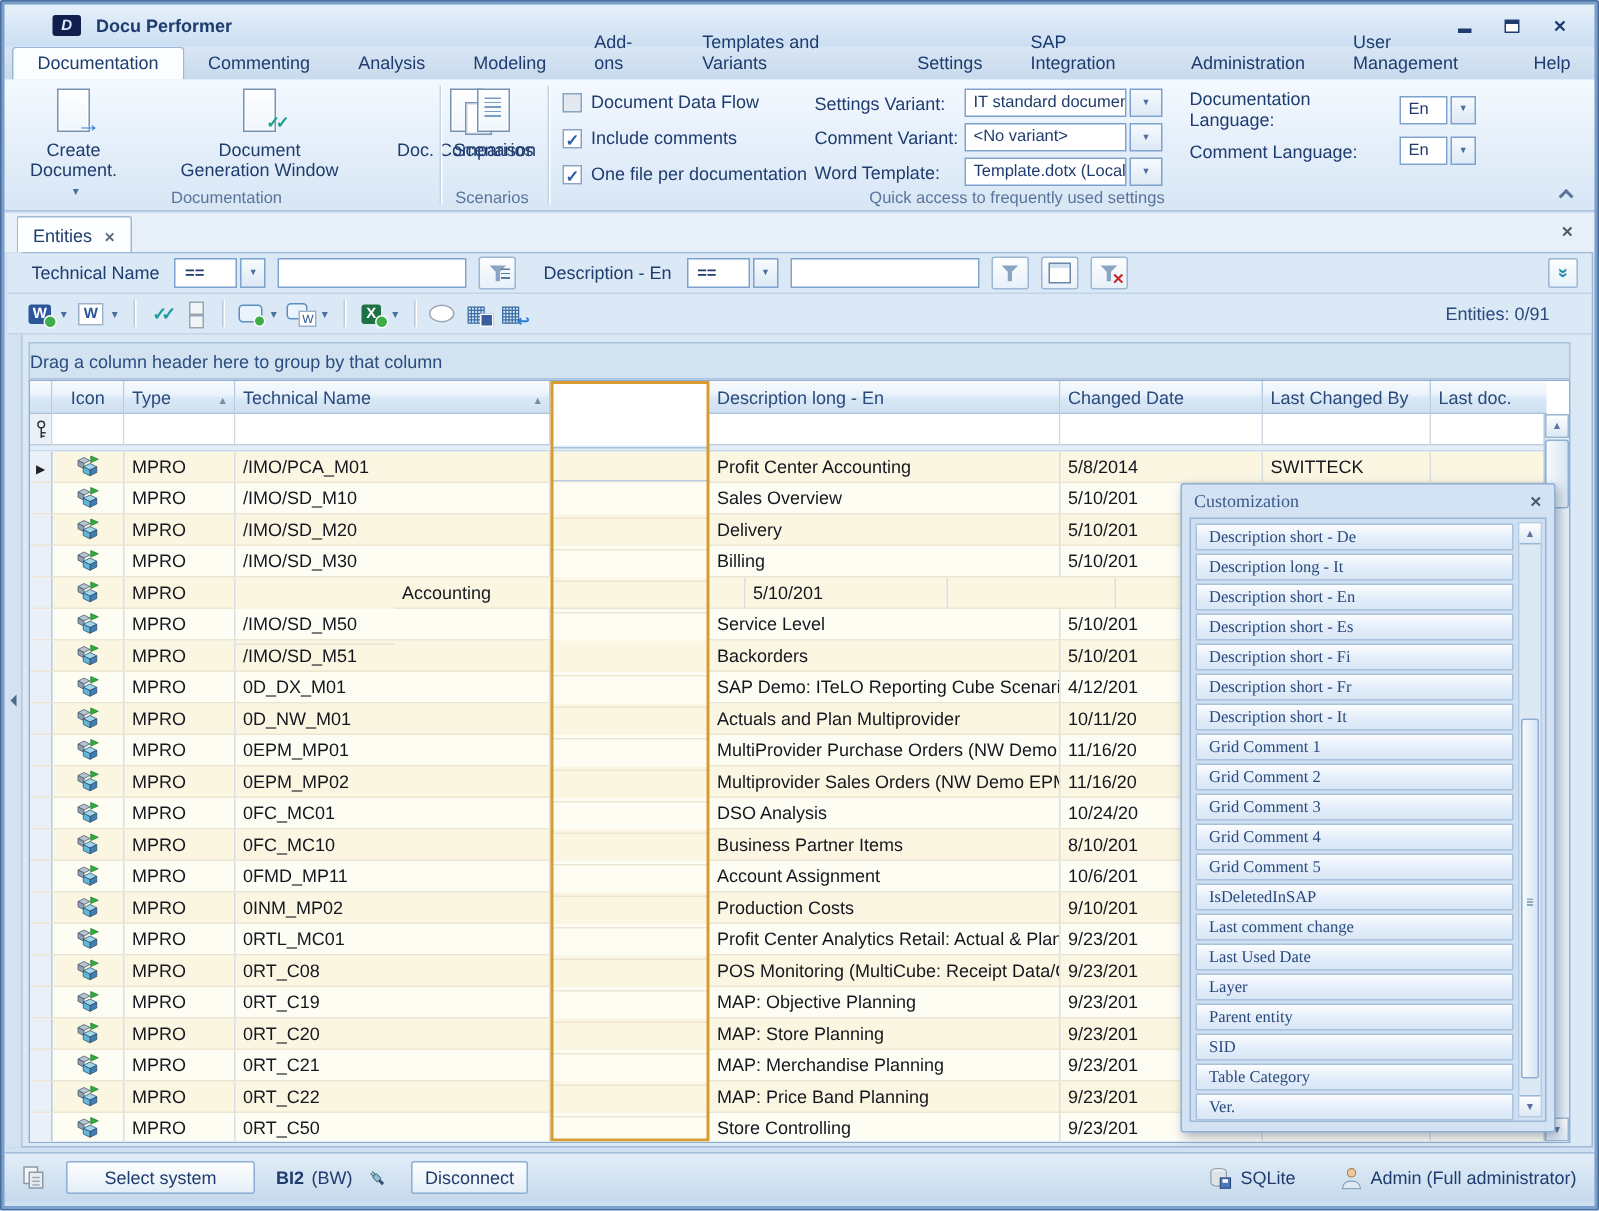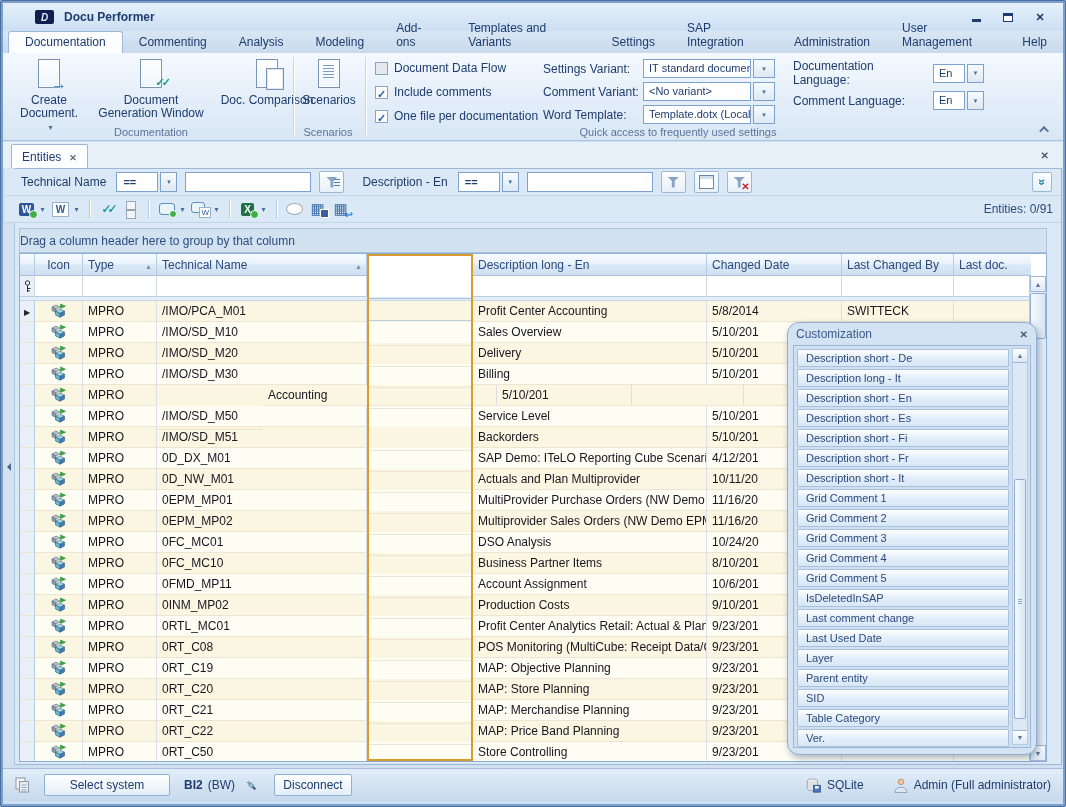--- a/index.html
+++ b/index.html
@@ -20,21 +20,21 @@
 
   
   .menubar{position:absolute;left:3px;top:31px;right:3px;height:22px;background:linear-gradient(#d9e6f4,#c8daed);display:flex;align-items:flex-end;padding-left:5px;}
   .mtab{padding:3px 16px 4px;font-size:12px;color:#1e3c6e;border-radius:3px 3px 0 0;}
   .mtab.active{background:#fbfdfe;border:1px solid #9db8d6;border-bottom:none;color:#1e3c6e;}
 
   
   .ribbon{position:absolute;left:3px;top:53px;right:3px;height:88px;background:linear-gradient(#f4f9fe,#e2edf9 60%,#d8e6f4);border-bottom:1px solid #aac2dc;}
   .gsep{position:absolute;top:4px;bottom:4px;width:1px;background:#c3d5e8;box-shadow:1px 0 0 #ffffff;}
   .gcap{position:absolute;bottom:2px;font-size:11px;color:#5a749c;text-align:center;}
-  .rib-docbtns{position:absolute;left:10px;top:4px;display:flex;gap:10px;justify-content:center;}
+  .rib-docbtns{position:absolute;left:10px;top:4px;display:flex;gap:32px;justify-content:center;}
   .bigbtn{display:flex;flex-direction:column;align-items:center;font-size:12px;color:#1e3c6e;line-height:13px;text-align:center;}
   .rib-docbtns .bigbtn:nth-child(1){width:72px;}
   .rib-docbtns .bigbtn:nth-child(2){width:112px;}
   .rib-docbtns .bigbtn:nth-child(3){width:100px;flex-direction:column;}
   .bigicon{width:38px;height:34px;position:relative;margin-bottom:3px;}
   .bigicon::before{content:"";position:absolute;left:8px;top:2px;width:20px;height:27px;background:linear-gradient(#ffffff,#eef5fb);border:1px solid #7a93b3;box-shadow:inset 0 0 0 1px #fff;}
   [data-icon="create-document"]::after{content:"\2192";position:absolute;right:1px;bottom:1px;color:#2f7fd0;font-weight:bold;font-size:16px;text-shadow:0 0 1px #fff;}
   [data-icon="document-generation"]::after{content:"\2713\2713";position:absolute;right:2px;bottom:2px;color:#1f9e8e;font-weight:bold;font-size:11px;letter-spacing:-3px;}
   [data-icon="doc-comparison"]::after{content:"";position:absolute;right:2px;bottom:1px;width:16px;height:20px;background:#fff;border:1px solid #7a93b3;box-shadow:inset 0 0 0 1px #dce8f4;}
   [data-icon="scenarios"]::after{content:"";position:absolute;left:13px;top:8px;width:11px;height:15px;background:repeating-linear-gradient(180deg,#7a9cc4 0 1px,transparent 1px 3px);}
@@ -105,21 +105,21 @@
   [data-icon="excel-export"]::before{content:"X";background:#1e7145;color:#fff;font-size:10px;font-weight:bold;padding:1px 3px;border-radius:2px;}
   [data-icon="excel-export"]::after{content:"";position:absolute;right:-1px;bottom:-1px;width:7px;height:7px;border-radius:50%;background:#3fae49;border:1px solid #fff;}
   [data-icon="comment-bubble"]::before{content:"";width:15px;height:10px;border:1px solid #9aa6b4;background:#fff;border-radius:50%;}
   [data-icon="grid-layout-save"]::before{content:"\25A6";color:#3a6ea5;font-size:15px;}
   [data-icon="grid-layout-save"]::after{content:"";position:absolute;right:-1px;bottom:0;width:7px;height:7px;background:#3a5f9e;border:1px solid #fff;}
   [data-icon="grid-layout-restore"]::before{content:"\25A6";color:#3a6ea5;font-size:15px;}
   [data-icon="grid-layout-restore"]::after{content:"\21A9";position:absolute;right:-2px;bottom:-2px;color:#2a7fd0;font-size:10px;font-weight:bold;}
   .tdrop{width:11px;display:flex;justify-content:center;}
   .tdrop::before{content:"\25BE";font-size:8px;color:#4a6e9e;}
   .tsep{width:1px;height:18px;background:#b9cce0;box-shadow:1px 0 0 #fff;margin:0 6px;}
-  .entcount{position:absolute;right:8px;font-size:12px;color:#2a4a7c;}
+  .entcount{position:absolute;right:28px;font-size:12px;color:#2a4a7c;}
 
   
   .groupby{position:absolute;left:19px;top:228px;width:1028px;height:25px;background:#d2e2f1;border:1px solid #aac4de;display:flex;align-items:center;padding-left:0;font-size:12px;color:#2b4d7e;}
 
   
   .grid{position:absolute;left:19px;top:253px;width:1028px;height:509px;background:#fff;border:1px solid #8fb0d4;overflow:hidden;}
   .hrow{display:flex;height:22px;}
   .hcell{display:flex;align-items:center;padding-left:5px;font-size:12px;color:#2a4a7c;background:linear-gradient(#f8fbfe,#e9f2fb 45%,#d9e8f6 55%,#cfe0f1);border-right:1px solid #b7cce2;border-bottom:1px solid #a9c2dc;overflow:hidden;white-space:nowrap;}
   .sort-icon{margin-left:auto;margin-right:4px;}
   .sort-icon::before{content:"\25B2";font-size:7px;color:#7c8ea2;}
@@ -149,21 +149,21 @@
   .vsc-btn.down{position:absolute;bottom:0;left:0;right:0;}
   .vsc-btn.down::before{content:"\25BC";font-size:7px;color:#5a749c;}
   .vsc-thumb{margin-top:1px;height:46px;border:1px solid #8fb0d4;background:linear-gradient(90deg,#f6fafd,#d8e6f3);border-radius:2px;}
   .infoarea-frame{position:absolute;left:347px;top:0;width:106px;height:100%;border:2px solid #d79b30;pointer-events:none;z-index:5;}
 
   
   .left-splitter{position:absolute;left:4px;top:168px;width:11px;height:597px;background:#d3e1f1;border-right:1px solid #b0c7e0;display:flex;align-items:center;justify-content:center;}
   .splt-arrow{width:0;height:0;border-top:4px solid transparent;border-bottom:4px solid transparent;border-right:4px solid #4a6a8c;}
 
   
-  .cust-panel{position:absolute;left:787px;top:322px;width:250px;height:433px;background:#d3e3f3;border:1px solid #8fb0d4;box-shadow:2px 3px 7px rgba(50,70,100,.4);z-index:40;border-radius:12px;}
+  .cust-panel{position:absolute;left:787px;top:322px;width:250px;height:433px;background:#d3e3f3;border:1px solid #8fb0d4;box-shadow:2px 3px 7px rgba(50,70,100,.4);z-index:40;border-radius:2px;font-family:Liberation Serif, serif;}
   .cust-header{height:22px;display:flex;align-items:center;padding:0 8px;font-size:12px;color:#3a5a8c;}
   .cust-close{margin-left:auto;}
   .cust-close::before{content:"\2715";font-size:10px;font-weight:bold;color:#4a5a6c;}
   .cust-list{position:absolute;left:5px;right:5px;top:22px;bottom:6px;background:#cddff1;border:1px solid #9db8d6;padding:3px 21px 3px 3px;overflow:hidden;}
   .cust-item{height:18px;line-height:16px;margin-bottom:2px;background:linear-gradient(#fdfefe,#e4eefa 50%,#d8e7f6);border:1px solid #a8c2de;font-size:11px;color:#2a4a7c;padding-left:8px;border-radius:1px;overflow:hidden;white-space:nowrap;}
   .cust-scroll{position:absolute;right:2px;top:2px;bottom:2px;width:16px;background:#dce9f5;border:1px solid #b7cce2;}
   .csc-btn{height:14px;display:flex;align-items:center;justify-content:center;background:linear-gradient(#fdfefe,#dce9f5);border-bottom:1px solid #9db8d6;}
   .csc-btn.up::before{content:"\25B2";font-size:7px;color:#5a749c;}
   .csc-btn.down{position:absolute;bottom:0;left:0;right:0;border-top:1px solid #9db8d6;border-bottom:none;}
   .csc-btn.down::before{content:"\25BC";font-size:7px;color:#5a749c;}

